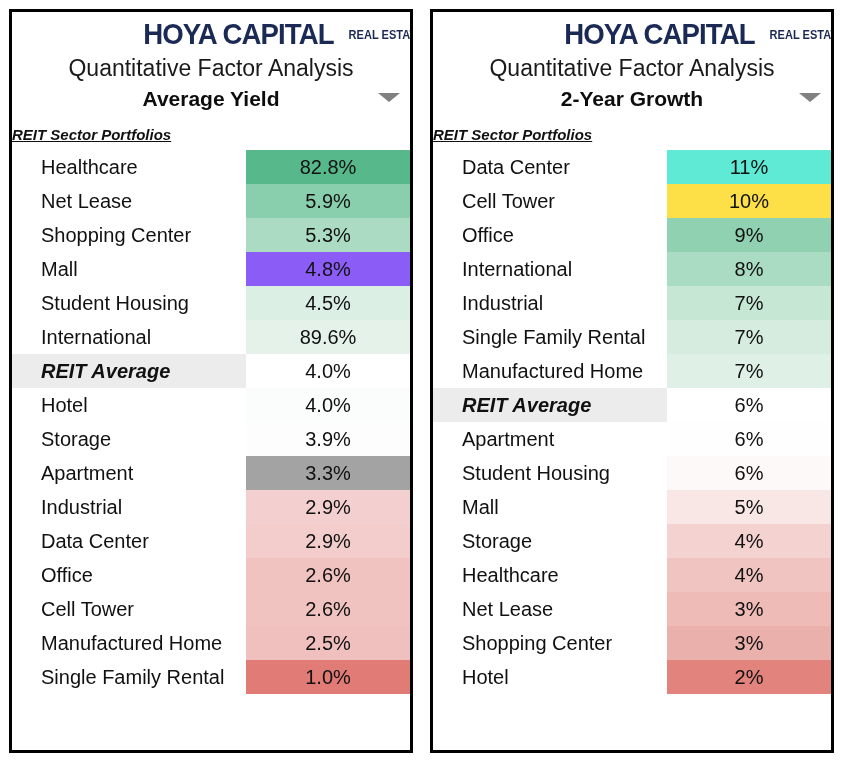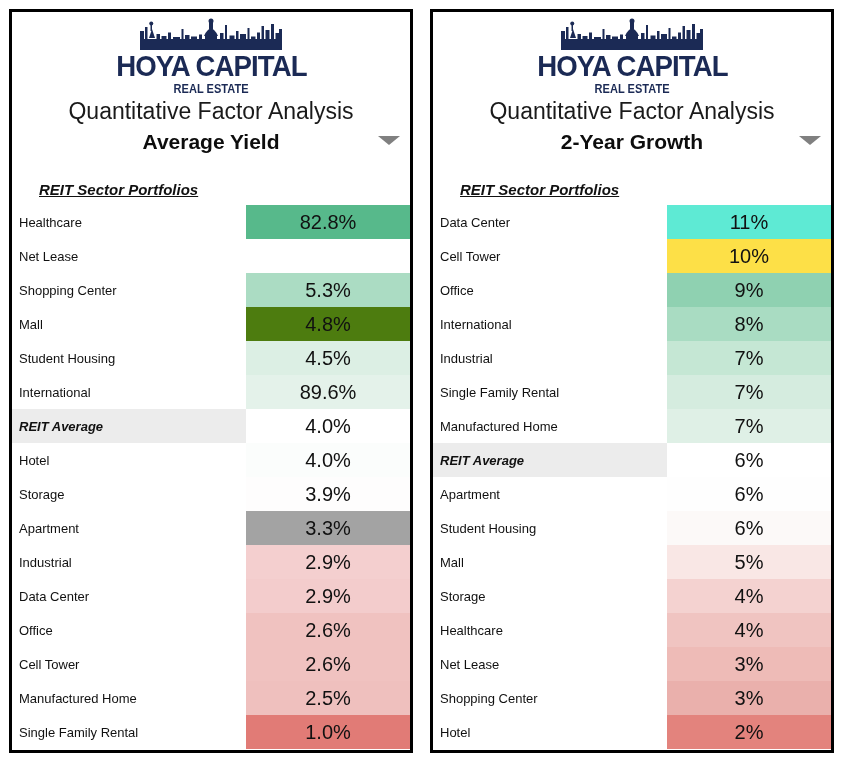--- a/index.html
+++ b/index.html
@@ -41,21 +41,21 @@
   
   .logo-wrap {
     padding-top: 4px;
     display: flex;
     flex-direction: column;
     align-items: center;
   }
   .logo {
     width: 152px;
     display: flex;
-    flex-direction: column;
+    flex-direction: row;
     align-items: center;
     line-height: 1;
   }
   .logo-skyline {
     display: block;
     width: 150px;
     height: 36px;
   }
   .logo-name {
     font-family: "Liberation Sans", sans-serif;
@@ -105,22 +105,22 @@
     top: 11px;
     width: 0;
     height: 0;
     border-left: 11px solid transparent;
     border-right: 11px solid transparent;
     border-top: 9px solid #808080;
   }
 
   
   .col-header {
-    padding-left: 27px;
-    margin-top: 22px;
+    padding-left: 0;
+    margin-top: 10px;
     margin-bottom: 2px;
     height: 22px;
   }
   .col-header span {
     font-size: 15px;
     font-style: italic;
     font-weight: bold;
     color: #111111;
     text-decoration: underline;
     white-space: nowrap;
@@ -132,23 +132,23 @@
   }
   .row {
     display: flex;
     height: 34px;
     align-items: stretch;
   }
   .row .label {
     flex: 0 0 234px;
     display: flex;
     align-items: center;
-    padding-left: 7px;
+    padding-left: 29px;
     box-sizing: border-box;
-    font-size: 13px;
+    font-size: 20px;
     color: #111111;
     white-space: nowrap;
     background: #ffffff;
     text-align: right;
   }
   .row .value {
     flex: 1 1 auto;
     display: flex;
     align-items: center;
     justify-content: center;
@@ -226,28 +226,29 @@
         <span>REIT Sector Portfolios</span>
       </div>
 
       <div class="rows">
           <div class="row">
             <div class="label">Healthcare</div>
             <div class="value" style="background: rgb(87, 185, 139);">82.8%</div>
           </div>
           <div class="row">
             <div class="label">Net Lease</div>
+            <div class="value" style="background: rgb(137, 207, 174);">5.9%</div>
           </div>
           <div class="row">
             <div class="label">Shopping Center</div>
             <div class="value" style="background: rgb(171, 220, 195);">5.3%</div>
           </div>
           <div class="row">
             <div class="label">Mall</div>
-            <div class="value" style="background: #4d7c0f;">4.8%</div>
+            <div class="value" style="background: #8b5cf6;">4.8%</div>
           </div>
           <div class="row">
             <div class="label">Student Housing</div>
             <div class="value" style="background: rgb(220, 239, 228);">4.5%</div>
           </div>
           <div class="row">
             <div class="label">International</div>
             <div class="value" style="background: rgb(228, 242, 234);">89.6%</div>
           </div>
           <div class="row avg">

